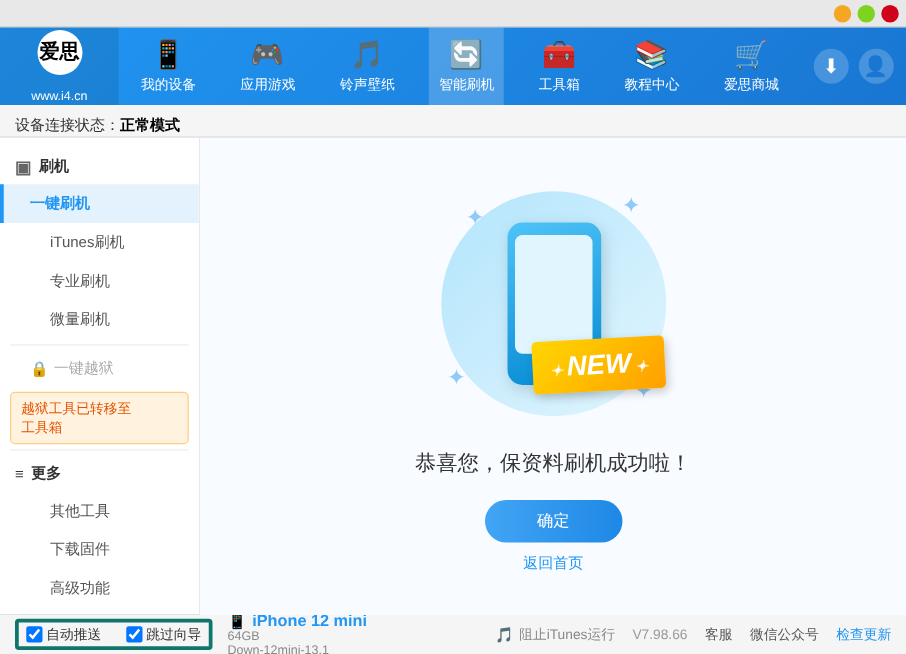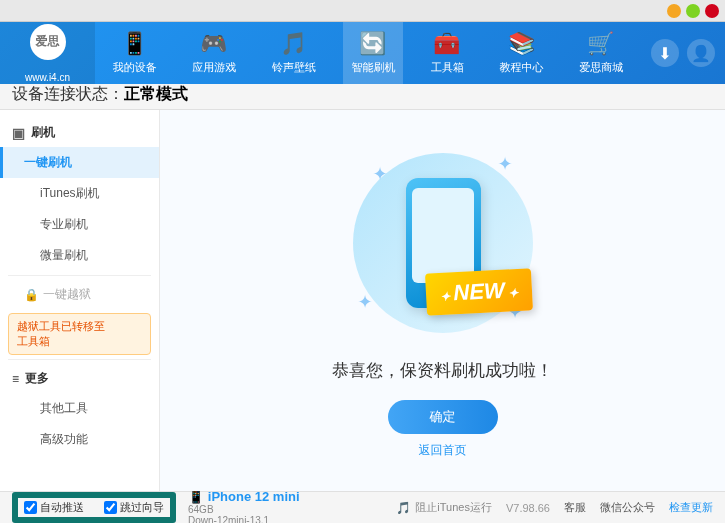--- a/index.html
+++ b/index.html
@@ -23,39 +23,39 @@
       width: 100%; height: 62px; background: linear-gradient(135deg, #2196F3, #1976D2);
       display: flex; align-items: center;
     }
     .logo-area {
       width: 95px; height: 62px; display: flex; flex-direction: column; align-items: center; justify-content: center;
       background: rgba(0,0,0,0.1); flex-shrink: 0;
     }
     .logo-circle {
       width: 36px; height: 36px; border-radius: 50%; background: #fff;
       display: flex; align-items: center; justify-content: center;
-      font-size: 12px; font-weight: bold; color: #737373;
+      font-size: 16px; font-weight: bold; color: #000000;
     }
     .logo-text { font-size: 10px; color: #fff; margin-top: 12px; }
 
     .nav-items { display: flex; flex: 1; height: 100%; align-items: center; justify-content: space-around; }
     .nav-item {
       display: flex; flex-direction: column; align-items: center; justify-content: center;
       color: #fff; font-size: 11px; cursor: pointer; padding: 0 8px; height: 100%;
       position: relative;
     }
     .nav-item.active { background: rgba(255,255,255,0.2); }
     .nav-icon { font-size: 22px; margin-bottom: 3px; }
     .nav-right { display: flex; align-items: center; padding: 0 10px; gap: 8px; }
     .nav-right-btn { width: 28px; height: 28px; border-radius: 50%; background: rgba(255,255,255,0.2); color: #fff; display: flex; align-items: center; justify-content: center; cursor: pointer; font-size: 16px; }
 
     
     .status-bar {
       width: 100%; height: 26px; background: #f5f5f5; border-bottom: 1px solid #e0e0e0;
-      display: flex; align-items: flex-start; padding: 0 12px; font-size: 16px; color: #666;
+      display: flex; align-items: flex-end; padding: 0 12px; font-size: 12px; color: #666;
     }
     .status-label { color: #333; }
     .status-value { color: #000000; font-weight: bold; }
 
     
     .main-layout { display: flex; width: 100%; height: calc(523px - 22px - 62px - 26px - 32px); }
 
     
     .sidebar {
       width: 160px; background: #fff; border-right: 1px solid #e8e8e8;
@@ -128,21 +128,21 @@
     }
     .btn-back { font-size: 12px; color: #2196F3; cursor: pointer; }
 
     
     .bottom-bar {
       width: 100%; height: 32px; background: #f5f5f5; border-top: 1px solid #e0e0e0;
       display: flex; align-items: center; justify-content: space-between; padding: 0 12px;
       font-size: 12px; color: #666;
     }
     .bottom-left { display: flex; align-items: center; gap: 12px; }
-    .checkbox-group { display: flex; align-items: center; gap: 4px; border: 6px solid #0f766e; border-radius: 3px; padding: 2px 6px; }
+    .checkbox-group { display: flex; align-items: center; gap: 4px; border: 3px solid #0f766e; border-radius: 3px; padding: 2px 6px; }
     .checkbox-item { display: flex; align-items: center; gap: 3px; font-size: 11px; color: #333; }
     .device-info { display: flex; flex-direction: column; }
     .device-name { font-size: 13px; color: #2196F3; font-weight: bold; }
     .device-detail { font-size: 10px; color: #888; }
 
     .bottom-right { display: flex; align-items: center; gap: 14px; }
     .version-text { font-size: 11px; color: #999; }
     .bottom-link { font-size: 11px; color: #555; cursor: pointer; }
     .update-btn { font-size: 11px; color: #2196F3; cursor: pointer; background: none; border: none; }
 
@@ -231,20 +231,23 @@
     <div class="notice-box">
       <span>越狱工具已转移至<br>工具箱</span>
     </div>
     <div class="sidebar-divider"></div>
     <div class="sidebar-section-more">
       <span style="margin-right:6px;">≡</span>
       <span>更多</span>
     </div>
     <div class="sidebar-item">
       <span>其他工具</span>
+    </div>
+    <div class="sidebar-item">
+      <span>下载固件</span>
     </div>
     <div class="sidebar-item">
       <span>高级功能</span>
     </div>
   </div>
 
   <div class="content">
 
     <div class="illustration">
       <div class="phone-bg-circle"></div>

